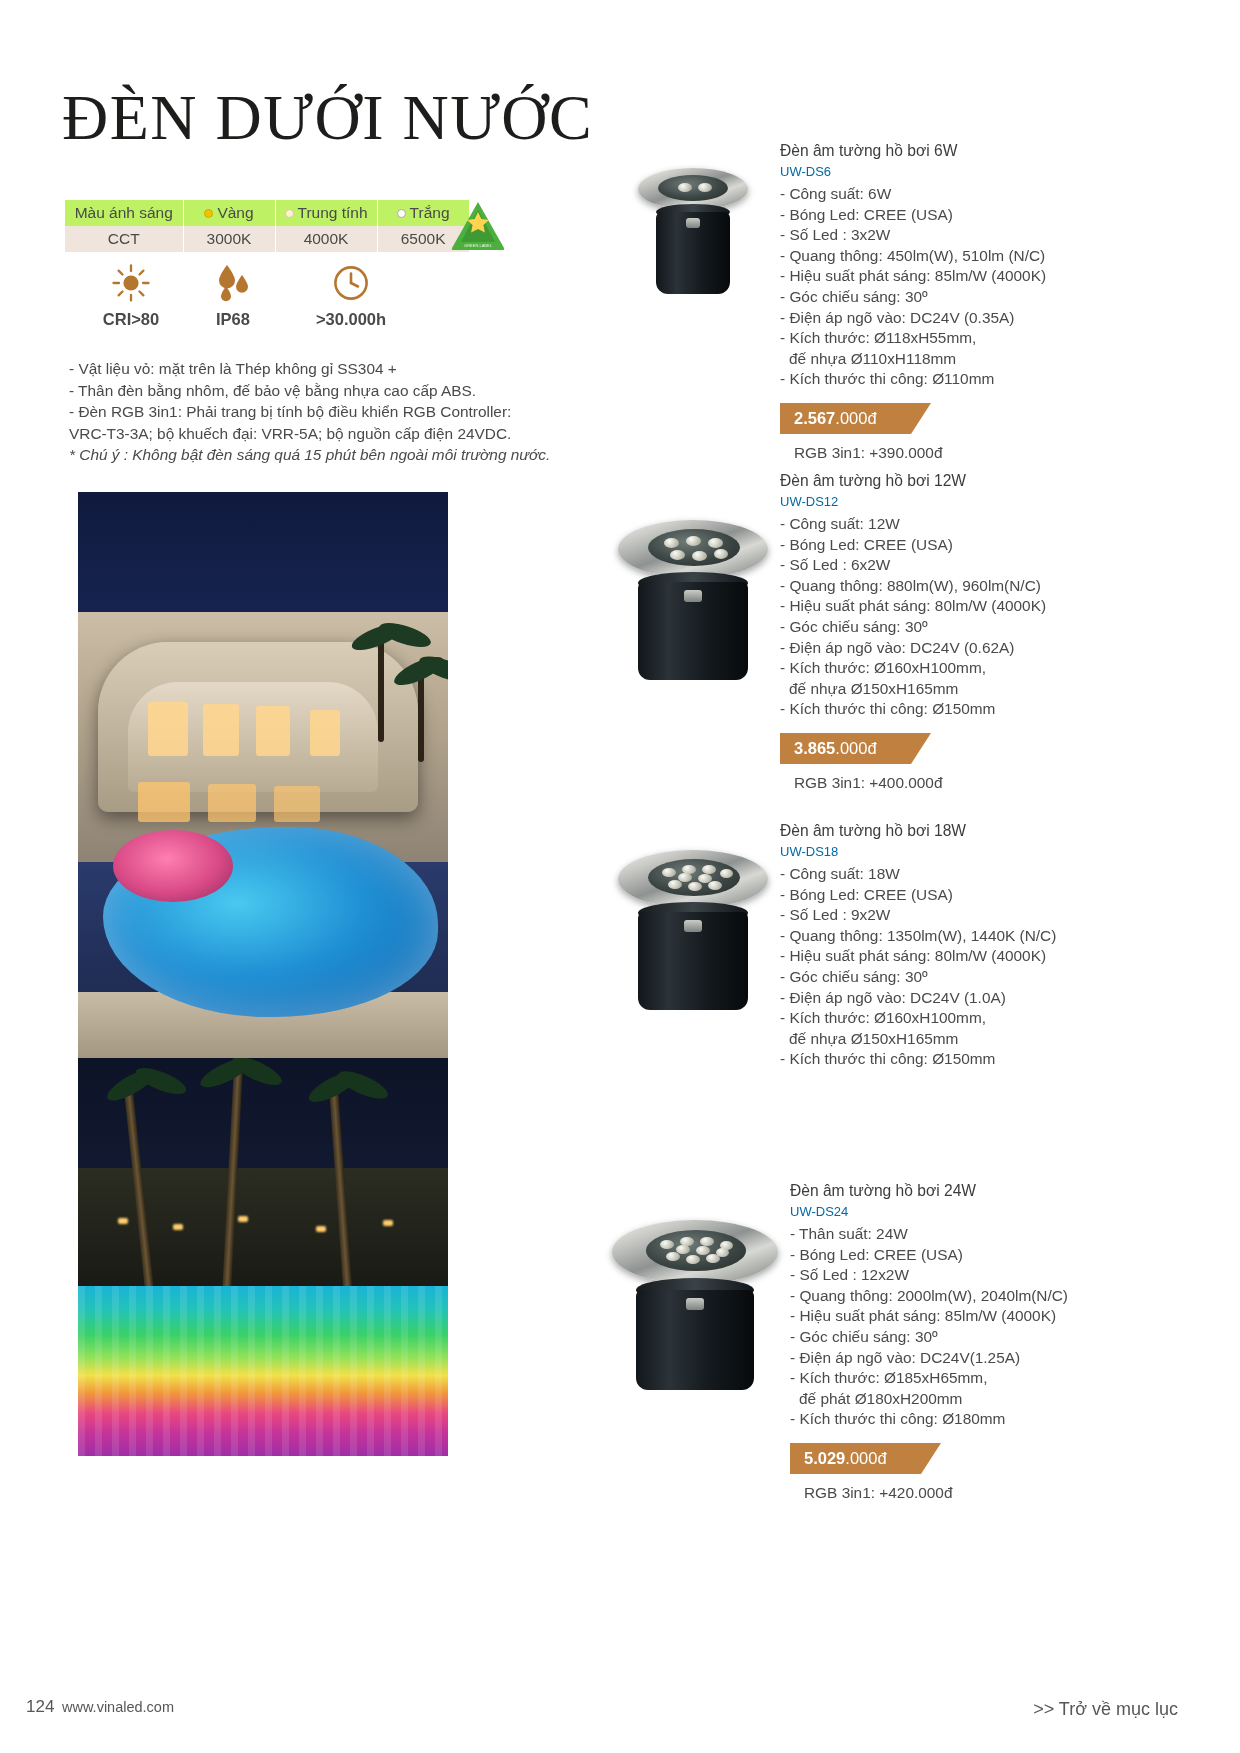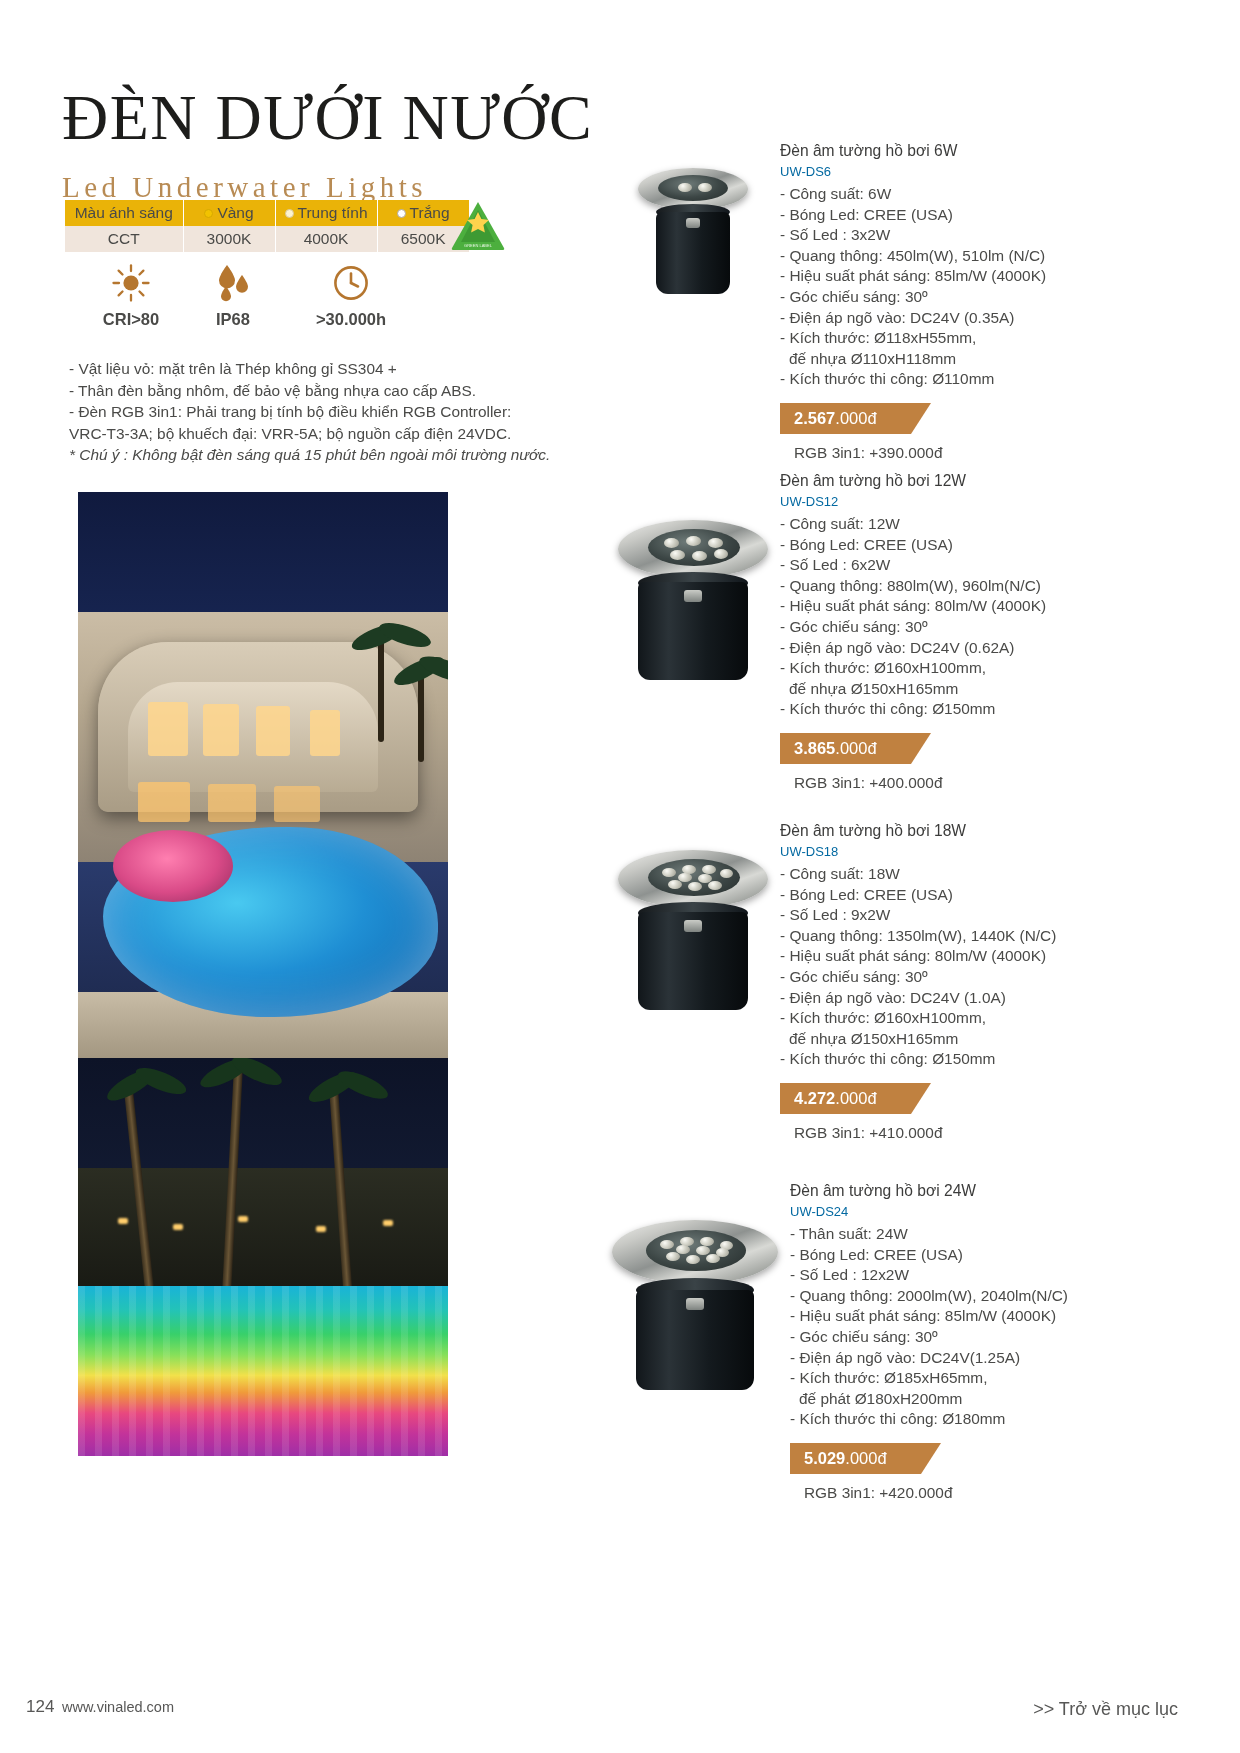--- a/index.html
+++ b/index.html
@@ -34,21 +34,21 @@
   .cct { position: absolute; left: 65px; top: 200px; }
   .cct table { border-collapse: collapse; }
   .cct td {
     font-size: 15.5px;
     padding: 4px 9px;
     text-align: center;
     color: #4a4a48;
     border-right: 1px solid #ffffff;
     white-space: nowrap;
   }
-  .cct tr.r1 td { background: #eab308; font-weight: 400; }
+  .cct tr.r1 td { background: #bef264; font-weight: 400; }
   .cct tr.r2 td { background: #f0e5dc; }
   .cct td.lbl { min-width: 118px; }
   .cct td.c { min-width: 92px; }
   .dot {
     display: inline-block; width: 9px; height: 9px;
     border-radius: 50%; border: 1px solid #8a7a6b;
     margin-right: 4px; vertical-align: middle;
   }
   .dot.y { background: #f2c200; border-color: #d6a900; }
   .dot.n { background: #fdf3d0; border-color: #d8c89a; }
@@ -177,21 +177,20 @@
   .site { position:absolute; left:62px; top:24px; font-size:14.5px; color:#575756; }
   .toc { position:absolute; right:62px; top:24px; font-size:18px; color:#575756; }
 </style>
 </head>
 <body>
 
 <div class="page">
 
   <div class="hdr">
     <div class="hdr-title">ĐÈN DƯỚI NƯỚC</div>
-    <div class="hdr-sub">Led Underwater Lights</div>
   </div>
 
   <div class="cct">
     <table>
       <tbody>
           <tr class="r1">
         <td class="lbl">Màu ánh sáng</td>
         <td class="c">
           <span class="dot y"></span><span>Vàng</span>
         </td>
@@ -407,26 +406,20 @@
       <div class="sline">- Công suất: 18W</div>
       <div class="sline">- Bóng Led: CREE (USA)</div>
       <div class="sline">- Số Led : 9x2W</div>
       <div class="sline">- Quang thông: 1350lm(W), 1440K (N/C)</div>
       <div class="sline">- Hiệu suất phát sáng: 80lm/W (4000K)</div>
       <div class="sline">- Góc chiếu sáng: 30º</div>
       <div class="sline">- Điện áp ngõ vào: DC24V (1.0A)</div>
       <div class="sline">- Kích thước: Ø160xH100mm,</div>
       <div class="sline ind">đế nhựa Ø150xH165mm</div>
       <div class="sline">- Kích thước thi công: Ø150mm</div>
-      <div class="pricewrap">
-        <div class="pricetag">
-          <span class="big">4.272</span><span>.000đ</span>
-        </div>
-        <div class="rgbline">RGB 3in1: +410.000đ</div>
-      </div>
     </div>
   </div>
 
   <div class="prod" style="left:600px;top:1180px;width:560px;height:300px;">
     <div class="img fix" style="left:0px;top:30px;width:190px;height:200px;">
       <div class="rim" style="left:12px;top:10px;width:166px;height:64px;"></div>
       <div class="glass" style="left:46px;top:20px;width:100px;height:41px;"></div>
       <div class="led" style="left:60px;top:30px;width:14px;height:9px;"></div>
       <div class="led" style="left:80px;top:27px;width:14px;height:9px;"></div>
       <div class="led" style="left:100px;top:27px;width:14px;height:9px;"></div>

